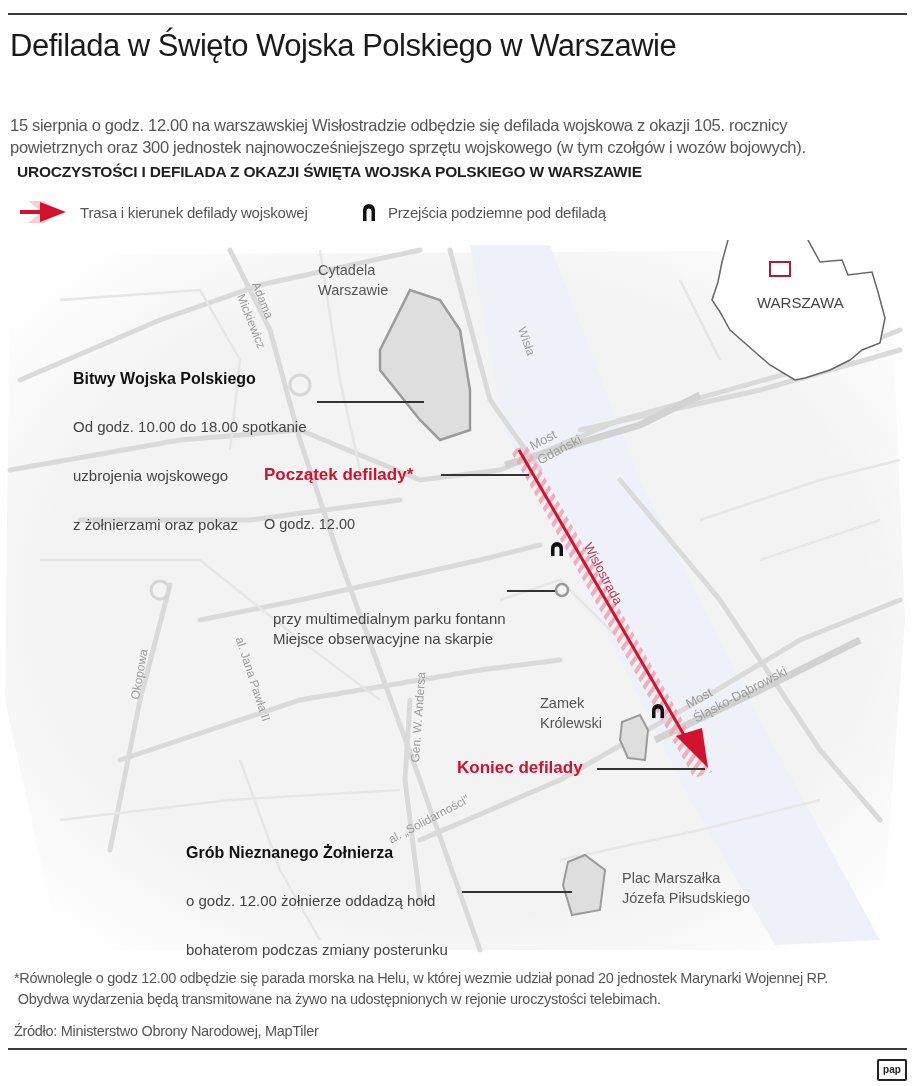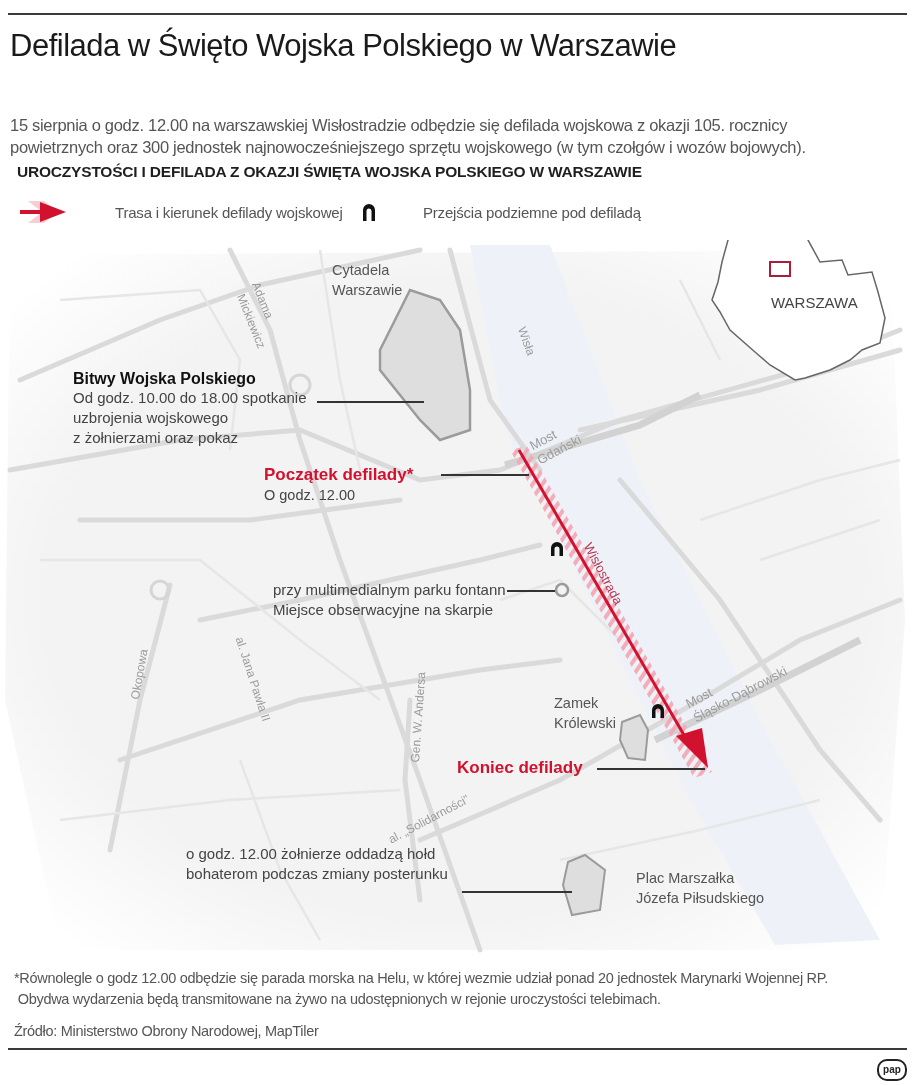--- a/index.html
+++ b/index.html
@@ -6,38 +6,38 @@
   body { width: 915px; height: 1086px; position: relative; overflow: hidden;
          font-family: "Liberation Sans", "DejaVu Sans", sans-serif; color: #222; }
   .rule-top { position: absolute; left: 8px; top: 13px; width: 899px; height: 2px; background: #3a3a3a; }
   .title { position: absolute; left: 10px; top: 28px; font-size: 31px; font-weight: 400;
            letter-spacing: -0.5px; color: #1a1a1a; font-family: "Liberation Sans", sans-serif; }
   .lead { position: absolute; left: 10px; top: 77px; width: 900px; font-size: 16.5px; line-height: 21.5px;
           color: #555; letter-spacing: -0.3px; margin-top: 38px; }
   .lead div { white-space: nowrap; }
   .subtitle { position: absolute; left: 17px; top: 163px; font-size: 15.5px; font-weight: 700;
               color: #1f1f1f; letter-spacing: -0.2px; }
-  .legend { position: absolute; top: 198px; height: 28px; display: flex; align-items: center; font-size: 15px; color: #555; gap: 35px; }
+  .legend { position: absolute; top: 198px; height: 28px; display: flex; align-items: center; font-size: 15px; color: #555; }
   .legend .lbl { margin-left: 12px; letter-spacing: -0.2px; }
 
   .map { position: absolute; left: 0; top: 240px; width: 915px; height: 715px; }
   .map svg { position: absolute; left: 0; top: 0; }
   .label { position: absolute; white-space: nowrap; }
   .l-head { font-weight: 700; font-size: 16px; color: #111; }
-  .l-text { font-size: 15px; color: #444; line-height: 20px; }
+  .l-text { font-size: 15px; color: #444; line-height: 20px; margin-top: 29px; }
   .l-red { font-weight: 700; font-size: 17px; color: #d2112f; }
-  .l-place { font-size: 14.5px; color: #555; line-height: 20px; margin-left: 14px; }
+  .l-place { font-size: 14.5px; color: #555; line-height: 20px; }
   .street { position: absolute; font-size: 12px; color: #9b9b9b; white-space: nowrap; transform-origin: left top; }
   .leader { position: absolute; height: 1.5px; background: #333; }
 
   .footnote { position: absolute; left: 14px; top: 968px; font-size: 14.5px; color: #555; line-height: 21px; letter-spacing: -0.3px; }
   .source { position: absolute; left: 14px; top: 1023px; font-size: 14.5px; color: #555; letter-spacing: -0.3px; }
   .rule-bottom { position: absolute; left: 8px; top: 1048px; width: 899px; height: 2px; background: #3a3a3a; }
   .logo { position: absolute; right: 8px; top: 1059px; width: 26px; height: 18px; border: 2px solid #222;
-          border-radius: 10px; font-size: 10px; font-weight: 700; text-align: center; line-height: 18px; color: #222; margin-left: 41px; }
+          border-radius: 2px; font-size: 10px; font-weight: 700; text-align: center; line-height: 18px; color: #222; margin-left: 41px; }
 </style>
 </head>
 <body>
 
 <div class="rule-top"></div>
 <div class="title">Defilada w Święto Wojska Polskiego w Warszawie</div>
 <div class="lead">
   <div>15 sierpnia o godz. 12.00 na warszawskiej Wisłostradzie odbędzie się defilada wojskowa z okazji 105. rocznicy</div>
   <div>powietrznych oraz 300 jednostek najnowocześniejszego sprzętu wojskowego (w tym czołgów i wozów bojowych).</div>
 </div>
@@ -178,20 +178,21 @@
   <div class="label l-text" style="left:273px; top:340px;">
     <div>przy multimedialnym parku fontann</div>
     <div>Miejsce obserwacyjne na skarpie</div>
   </div>
   <div class="leader" style="left:507px; top:350px; width:48px;"></div>
 
   <div class="label l-red" style="left:457px; top:518px;">Koniec defilady</div>
   <div class="leader" style="left:597px; top:528px; width:108px;"></div>
 
   <div class="label" style="left:186px; top:604px;">
+    <div class="l-head">Grób Nieznanego Żołnierza</div>
     <div class="l-text">o godz. 12.00 żołnierze oddadzą hołd</div>
     <div class="l-text">bohaterom podczas zmiany posterunku</div>
   </div>
   <div class="leader" style="left:462px; top:651px; width:110px;"></div>
 </div>
 
 <div class="footnote">
   <div>*Równolegle o godz 12.00 odbędzie się parada morska na Helu, w której wezmie udział ponad 20 jednostek Marynarki Wojennej RP.</div>
   <div style="white-space:pre;"> Obydwa wydarzenia będą transmitowane na żywo na udostępnionych w rejonie uroczystości telebimach.</div>
 </div>

